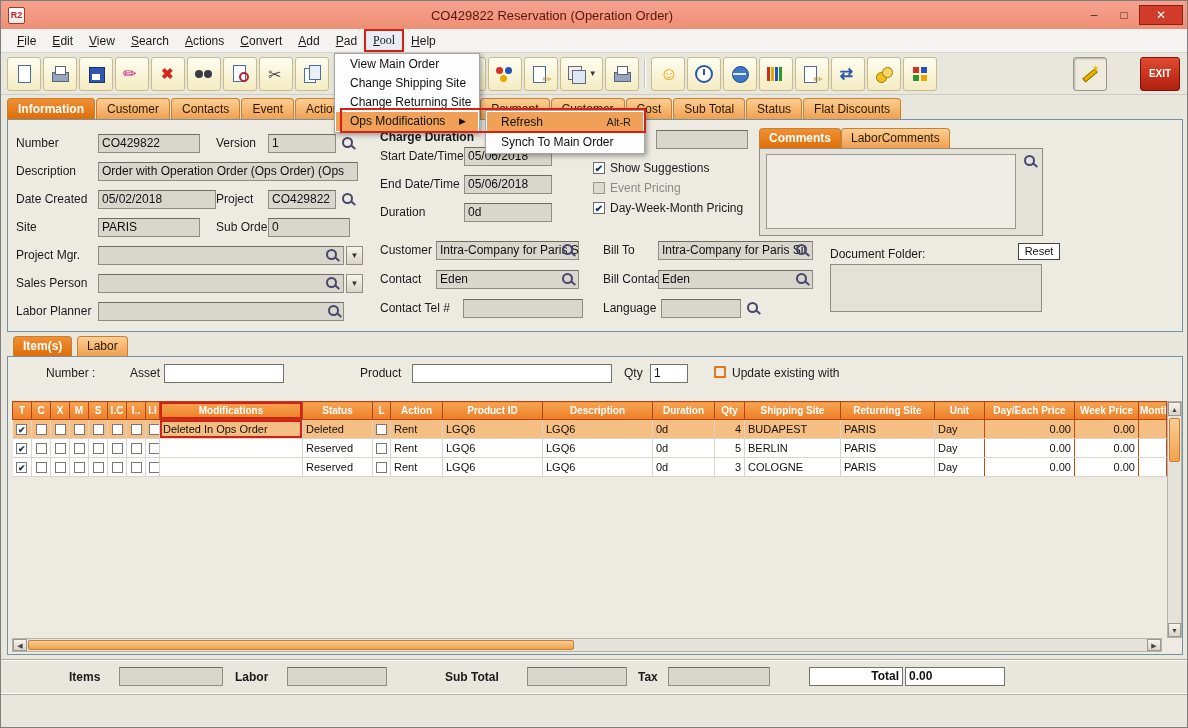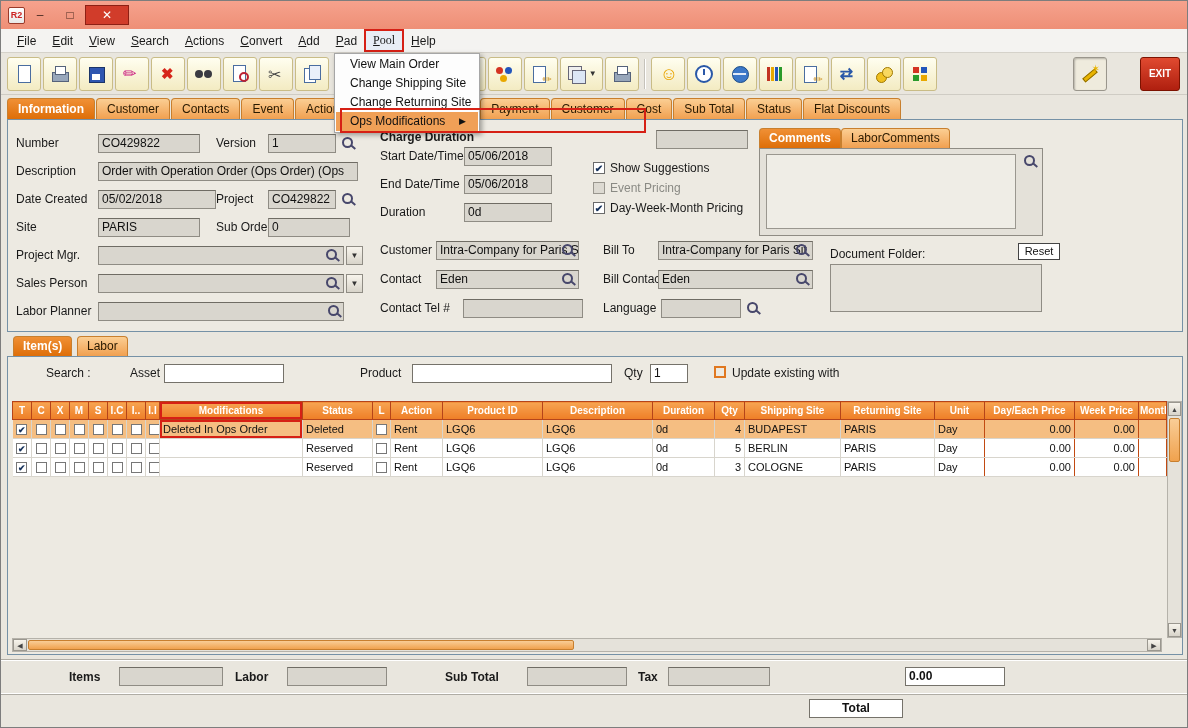--- a/index.html
+++ b/index.html
@@ -75,21 +75,21 @@
   .tab.active { background:linear-gradient(#F09035,#DE6E08); color:#fff; font-weight:bold; }
 
   
   .panel { position:absolute; background:#EDEAE2; border:1px solid #7591A6; }
   .lbl { position:absolute; line-height:19px; font-size:12px; color:#1a1a1a; white-space:nowrap; }
   .lbl.b { font-weight:bold; }
   .lbl.dis { color:#8a8a84; }
   .fld { position:absolute; height:19px; line-height:17px; padding:0 3px; background:#D9D6CE; border:1px solid #8F8C84; border-top-color:#6f6c64; font-size:12px; color:#111; white-space:nowrap; overflow:hidden; }
   .fld.white { background:#fff; border-color:#75726A; }
   .fld.b { font-weight:bold; }
-  .fld.r { text-align:center;margin-top:32px; }
+  .fld.r { text-align:right; }
   .mag { position:absolute; width:11px; height:11px; border:2px solid #47476b; border-radius:50%; }
   .mag::after { content:''; position:absolute; width:6px; height:2px; background:#47476b; right:-5px; bottom:-2px; transform:rotate(40deg); }
   .combo-btn { position:absolute; width:17px; height:19px; background:linear-gradient(#F7F4EC,#D8D4CA); border:1px solid #8F8C84; font-size:8px; color:#333; text-align:center; line-height:17px; }
   .cb { position:absolute; width:12px; height:12px; background:#fff; border:1px solid #6a6a6a; font-size:10px; line-height:11px; text-align:center; color:#16325c; font-weight:bold; }
   .cb.dis { background:#DDDAD2; border-color:#9a978f; }
   .cb.orange { background:transparent; border:2px solid #E07820; }
   .subtab { position:absolute; height:20px; line-height:19px; padding:0 9px; background:linear-gradient(#FBCE93,#F1A050); border:1px solid #C87F2E; border-bottom:none; border-radius:4px 4px 0 0; font-size:12px; color:#2a1a00; }
   .subtab.active { background:linear-gradient(#F09035,#DE6E08); color:#fff; font-weight:bold; }
   .reset-btn { position:absolute; width:42px; height:17px; background:#fff; border:1px solid #444; font-size:11px; text-align:center; line-height:15px; }
 
@@ -119,20 +119,21 @@
   .popup-item .short { font-size:11px; color:#222; margin-left:18px; }
   .annot-rect { position:absolute; border:2px solid #D62015; z-index:70; pointer-events:none; }
 </style>
 </head>
 <body>
 
 <div class="window">
 
   <div class="titlebar">
     <div class="app-icon">R2</div>
+    <div class="title-text">CO429822 Reservation (Operation Order)</div>
     <div class="win-controls">
       <div class="wc-btn">–</div>
       <div class="wc-btn">□</div>
       <div class="wc-btn wc-close">✕</div>
     </div>
   </div>
 
   <div class="menubar">
     <span class="mi">File</span>
     <span class="mi">Edit</span>
@@ -332,21 +333,21 @@
     <div style="position:absolute;left:822px;top:144px;width:212px;height:48px;background:#E4E1D9;border:1px solid #8F8C84;"></div>
   </div>
 
   <div style="position:absolute;left:6px;top:334px;height:21px;">
     <div class="subtab active" style="left:6px;top:1px;">Item(s)</div>
     <div class="subtab" style="left:70px;top:1px;">Labor</div>
   </div>
 
   <div class="panel" style="left:6px; top:355px; width:1176px; height:299px;">
 
-    <div class="lbl" style="left:38px; top:7px;">Search :</div>
+    <div class="lbl" style="left:38px; top:7px;">Number :</div>
     <div class="lbl" style="left:122px;top:7px;">Asset</div>
     <div class="fld white" style="left:156px;top:7px;width:120px;"></div>
     <div class="lbl" style="left:352px;top:7px;">Product</div>
     <div class="fld white" style="left:404px;top:7px;width:200px;"></div>
     <div class="lbl" style="left:616px;top:7px;">Qty</div>
     <div class="fld white" style="left:642px;top:7px;width:38px;">1</div>
     <div class="cb orange" style="left:706px;top:9px;"></div>
     <div class="lbl" style="left:724px;top:7px;">Update existing with</div>
 
     <table class="items">
@@ -566,16 +567,26 @@
     <div class="popup-item">
         <span>Change Returning Site</span>
       </div>
     <div class="popup-item hl">
       <span>Ops Modifications</span>
       <span class="spring"></span>
       <span style="font-size:9px;">▶</span>
     </div>
   </div>
 
+  <div class="popup" style="left:484px;top:109px;width:160px;">
+    <div class="popup-item hl" style="height:20px;line-height:20px;">
+      <span>Refresh</span>
+      <span class="spring"></span>
+      <span class="short">Alt-R</span>
+    </div>
+    <div class="popup-item" style="height:20px;line-height:20px;">
+      <span>Synch To Main Order</span>
+    </div>
+  </div>
 
   <div class="annot-rect" style="left:339px;top:107px;width:306px;height:25px;"></div>
 
 </div>
 
 </body></html>

